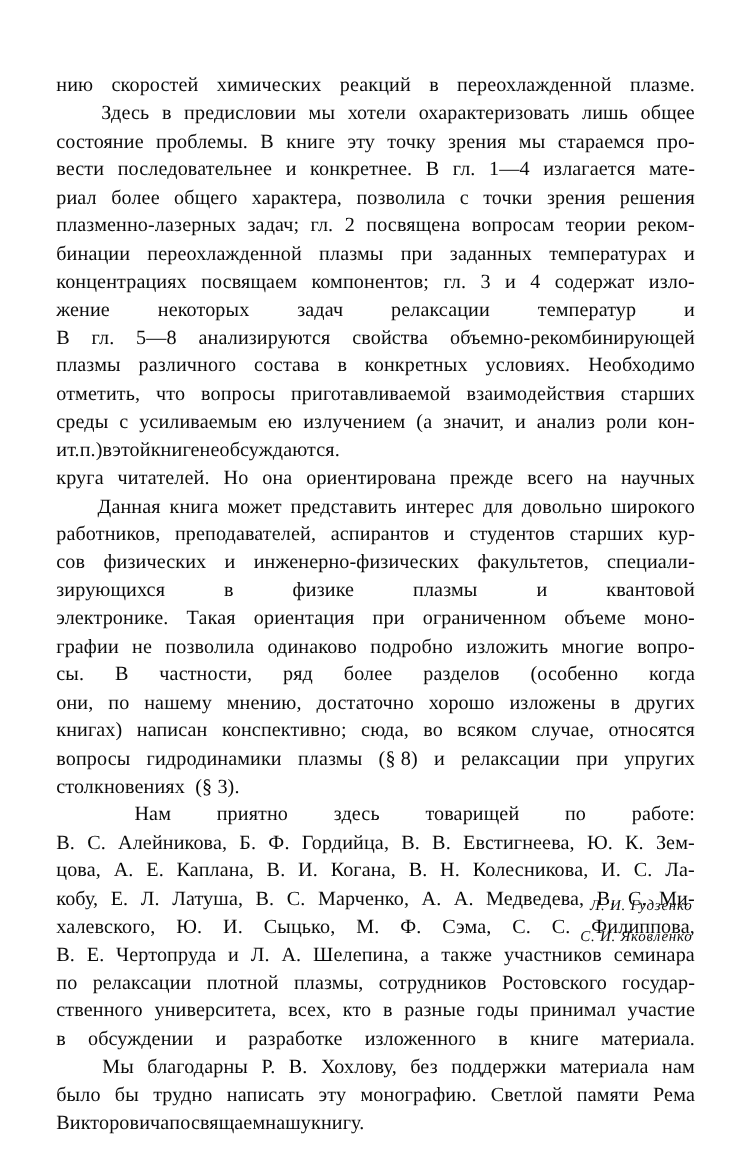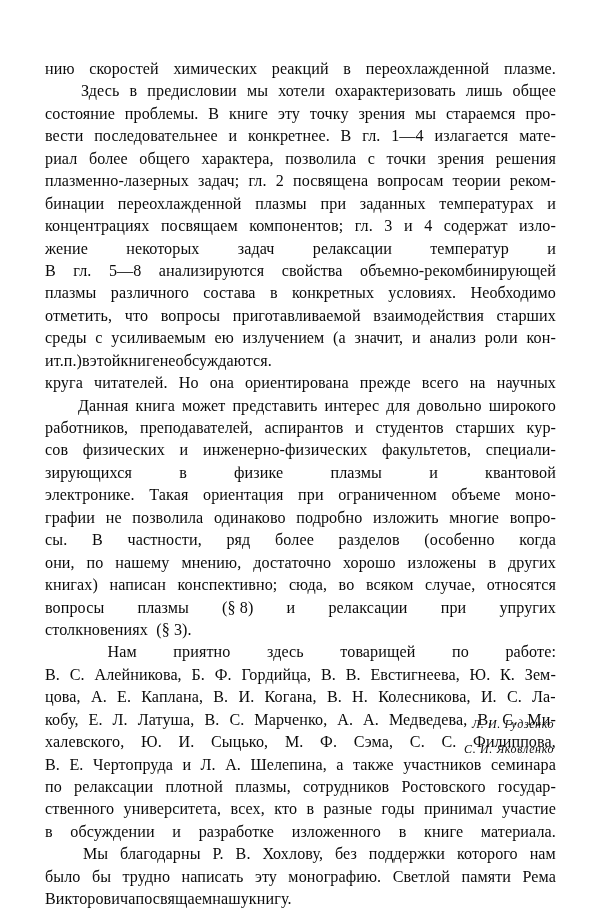--- a/index.html
+++ b/index.html
@@ -97,32 +97,32 @@
       <div class="ln"><span>круга</span><span>читателей.</span><span>Но</span><span>она</span><span>ориентирована</span><span>прежде</span><span>всего</span><span>на</span><span>научных</span></div>
       <div class="ln indent"><span>Данная</span><span>книга</span><span>может</span><span>представить</span><span>интерес</span><span>для</span><span>довольно</span><span>широкого</span></div>
       <div class="ln"><span>работников,</span><span>преподавателей,</span><span>аспирантов</span><span>и</span><span>студентов</span><span>старших</span><span>кур-</span></div>
       <div class="ln"><span>сов</span><span>физических</span><span>и</span><span>инженерно-физических</span><span>факультетов,</span><span>специали-</span></div>
       <div class="ln"><span>зирующихся</span><span>в</span><span>физике</span><span>плазмы</span><span>и</span><span>квантовой</span></div>
       <div class="ln"><span>электронике.</span><span>Такая</span><span>ориентация</span><span>при</span><span>ограниченном</span><span>объеме</span><span>моно-</span></div>
       <div class="ln"><span>графии</span><span>не</span><span>позволила</span><span>одинаково</span><span>подробно</span><span>изложить</span><span>многие</span><span>вопро-</span></div>
       <div class="ln"><span>сы.</span><span>В</span><span>частности,</span><span>ряд</span><span>более</span><span>разделов</span><span>(особенно</span><span>когда</span></div>
       <div class="ln"><span>они,</span><span>по</span><span>нашему</span><span>мнению,</span><span>достаточно</span><span>хорошо</span><span>изложены</span><span>в</span><span>других</span></div>
       <div class="ln"><span>книгах)</span><span>написан</span><span>конспективно;</span><span>сюда,</span><span>во</span><span>всяком</span><span>случае,</span><span>относятся</span></div>
-      <div class="ln"><span>вопросы</span><span>плазмы</span><span>(§ 8)</span><span>и</span><span>релаксации</span><span>при</span><span>упругих</span></div>
+      <div class="ln"><span>вопросы</span><span>гидродинамики</span><span>плазмы</span><span>(§ 8)</span><span>и</span><span>релаксации</span><span>при</span><span>упругих</span></div>
       <div class="ln flush"><span>столкновениях</span> <span>  </span> <span>(§ 3).</span></div>
       <div class="ln indent"><span>Нам</span><span>приятно</span><span>здесь</span><span>товарищей</span><span>по</span><span>работе:</span></div>
       <div class="ln"><span>В.</span><span>С.</span><span>Алейникова,</span><span>Б.</span><span>Ф.</span><span>Гордийца,</span><span>В.</span><span>В.</span><span>Евстигнеева,</span><span>Ю.</span><span>К.</span><span>Зем-</span></div>
       <div class="ln"><span>цова,</span><span>А.</span><span>Е.</span><span>Каплана,</span><span>В.</span><span>И.</span><span>Когана,</span><span>В.</span><span>Н.</span><span>Колесникова,</span><span>И.</span><span>С.</span><span>Ла-</span></div>
       <div class="ln"><span>кобу,</span><span>Е.</span><span>Л.</span><span>Латуша,</span><span>В.</span><span>С.</span><span>Марченко,</span><span>А.</span><span>А.</span><span>Медведева,</span><span>В.</span><span>С.</span><span>Ми-</span></div>
       <div class="ln"><span>халевского,</span><span>Ю.</span><span>И.</span><span>Сыцько,</span><span>М.</span><span>Ф.</span><span>Сэма,</span><span>С.</span><span>С.</span><span>Филиппова,</span></div>
       <div class="ln"><span>В.</span><span>Е.</span><span>Чертопруда</span><span>и</span><span>Л.</span><span>А.</span><span>Шелепина,</span><span>а</span><span>также</span><span>участников</span><span>семинара</span></div>
       <div class="ln"><span>по</span><span>релаксации</span><span>плотной</span><span>плазмы,</span><span>сотрудников</span><span>Ростовского</span><span>государ-</span></div>
       <div class="ln"><span>ственного</span><span>университета,</span><span>всех,</span><span>кто</span><span>в</span><span>разные</span><span>годы</span><span>принимал</span><span>участие</span></div>
       <div class="ln"><span>в</span><span>обсуждении</span><span>и</span><span>разработке</span><span>изложенного</span><span>в</span><span>книге</span><span>материала.</span></div>
-      <div class="ln indent"><span>Мы</span><span>благодарны</span><span>Р.</span><span>В.</span><span>Хохлову,</span><span>без</span><span>поддержки</span><span>которого</span><span>нам</span></div>
+      <div class="ln indent"><span>Мы</span><span>благодарны</span><span>Р.</span><span>В.</span><span>Хохлову,</span><span>без</span><span>поддержки</span><span>материала</span><span>нам</span></div>
       <div class="ln"><span>было</span><span>бы</span><span>трудно</span><span>написать</span><span>эту</span><span>монографию.</span><span>Светлой</span><span>памяти</span><span>Рема</span></div>
       <div class="ln flush"><span>Викторовича</span> <span>посвящаем</span> <span>нашу</span> <span>книгу.</span></div>
     </div>
 
   <div class="signatures">
     <span class="sig-line">Л. И. Гудзенко</span>
     <span class="sig-line">С. И. Яковленко</span>
   </div>
 
 </div>

